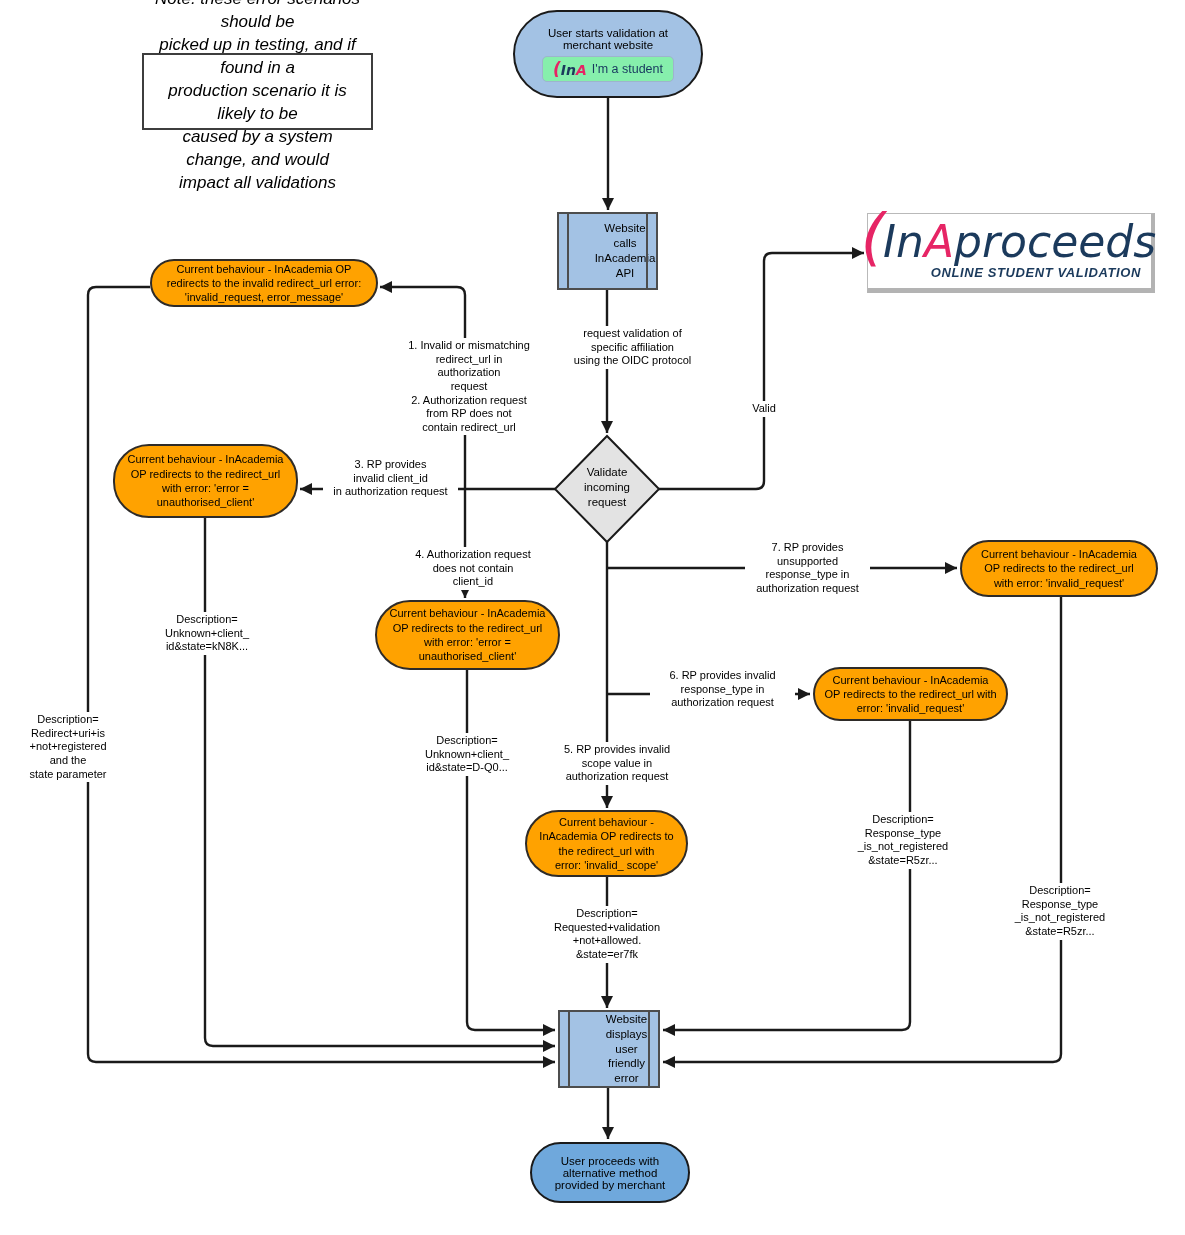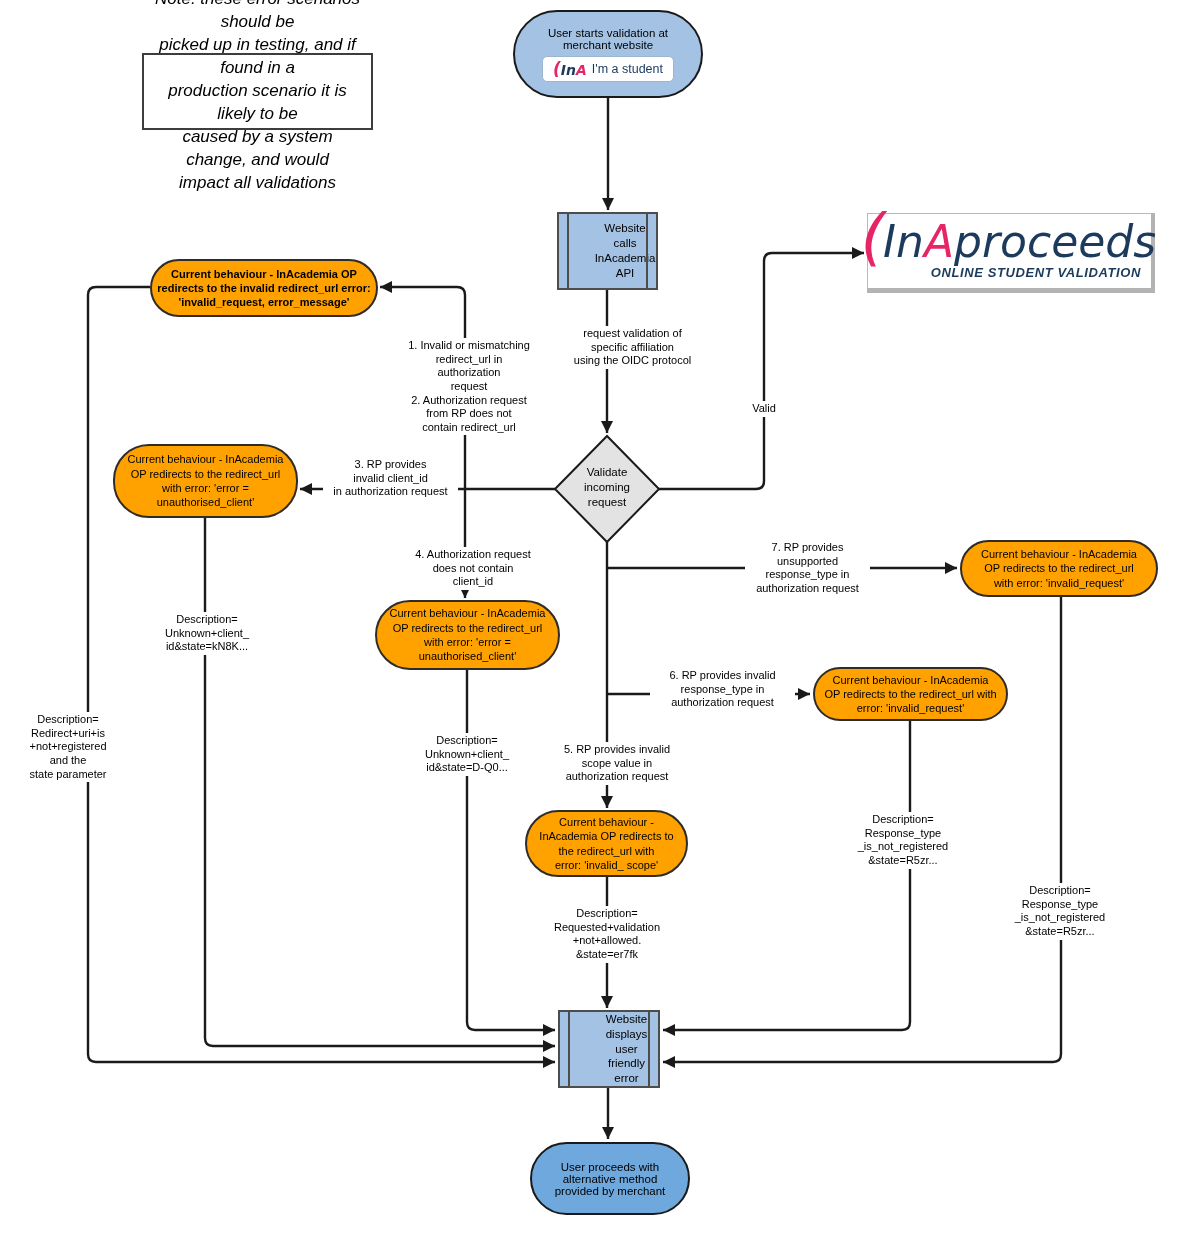--- a/index.html
+++ b/index.html
@@ -24,21 +24,21 @@
   .logo-box{background:#fff;border:1px solid #b9b9b9;border-right:4px solid #b3b3b3;
             border-bottom:5px solid #b3b3b3;flex-direction:column;justify-content:center;
             align-items:stretch;padding:2px 8px 4px 6px;}
   .logo-main{font-style:italic;font-size:44px;line-height:1;color:#1b3a5c;white-space:nowrap;
              display:flex;align-items:center;justify-content:center;font-family:"DejaVu Sans",sans-serif;}
   .logo-paren{color:#e62565;font-size:62px;line-height:0.7;font-weight:400;margin:-10px -2px 0 0;}
   .logo-pink{color:#e62565;}
   .logo-tagline{color:#1b3a5c;font-weight:bold;font-style:italic;font-size:13px;
                 letter-spacing:0.6px;text-align:right;margin-top:1px;padding-right:2px;}
   
-  .student-btn{display:flex;align-items:center;gap:5px;background:#ffffff;border:1px solid #9db4cd;
+  .student-btn{display:flex;align-items:center;gap:5px;background:#86efac;border:1px solid #9db4cd;
                border-radius:5px;padding:2px 10px;font-size:12.5px;color:#17375e;white-space:nowrap;}
   .btn-logo{font-style:italic;font-weight:bold;font-size:14px;color:#1b3a5c;white-space:nowrap;
             font-family:"DejaVu Sans",sans-serif;}
   .btn-logo .p{color:#e62565;font-size:17px;}
   .btn-logo .a{color:#e62565;}
 </style>
 </head>
 <body>
 
 <div id="canvas">
@@ -151,21 +151,21 @@
         <span class="logo-pink">A</span>
         <span>proceeds</span>
       </span>
     <span class="logo-tagline">ONLINE STUDENT VALIDATION</span>
   </div>
 
   <div class="node label diamond-label" style="left:562px;top:464px;width:90px;">Validate
 incoming
 request</div>
 
-  <div class="node orange" style="left:150px;top:259px;width:228px;height:58px;font-weight:bold;">
+  <div class="node orange" style="left:150px;top:259px;width:228px;height:48px;">
     <span>Current behaviour - InAcademia OP
 redirects to the invalid redirect_url error:
 'invalid_request, error_message'</span>
   </div>
 
   <div class="node orange" style="left:113px;top:444px;width:185px;height:74px;">
     <span>Current behaviour - InAcademia
 OP redirects to the redirect_url
 with error: 'error =
 unauthorised_client'</span>
@@ -196,19 +196,19 @@
 OP redirects to the redirect_url
 with error: 'invalid_request'</span>
   </div>
 
   <div class="node subprocess" style="left:558px;top:1010px;width:102px;height:78px;">
     <span>Website
 displays user
 friendly error</span>
   </div>
 
-  <div class="node stadium-blue-dark" style="left:530px;top:1142px;width:160px;height:73px;">
+  <div class="node stadium-blue-dark" style="left:530px;top:1142px;width:160px;height:61px;">
     <span>User proceeds with
 alternative method
 provided by merchant</span>
   </div>
 
 </div>
 
 </body></html>

